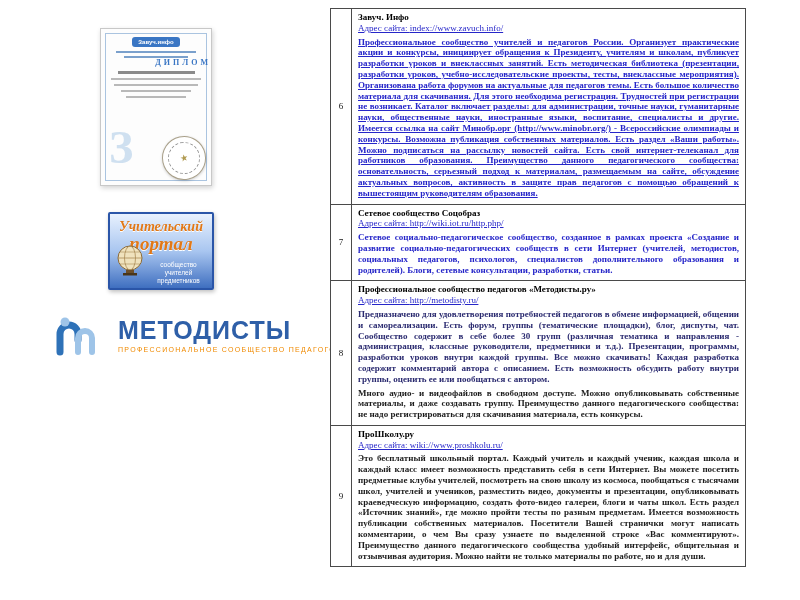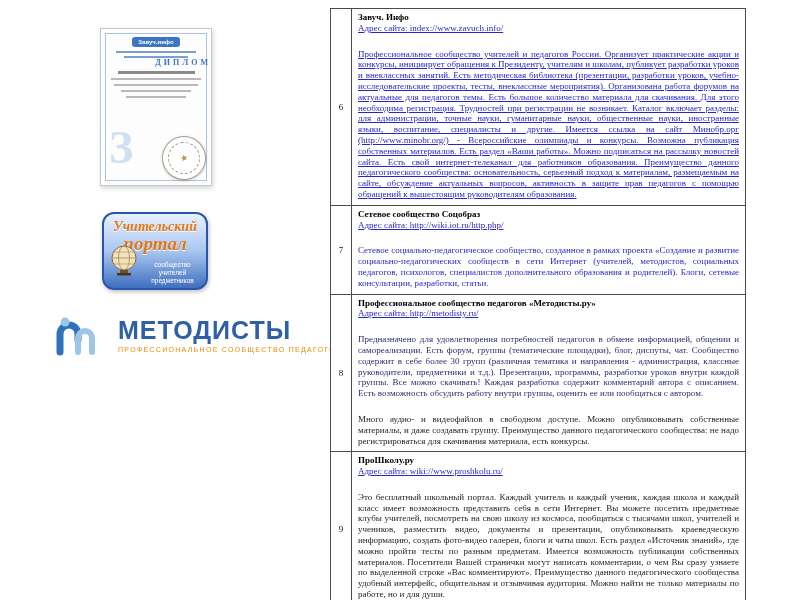--- a/index.html
+++ b/index.html
@@ -25,22 +25,22 @@
   .cert-z { position:absolute; left:8px; bottom:14px; font-size:46px; font-weight:bold;
             color:#cfe0f0; line-height:1; }
   .cert-seal { position:absolute; right:5px; bottom:5px; width:44px; height:44px;
                border-radius:50%; background:#fff; border:1px solid #a9a08a;
                transform:rotate(-12deg); box-shadow:0 1px 3px rgba(0,0,0,.2); }
   .cert-seal-inner { position:absolute; left:5px; top:5px; right:5px; bottom:5px;
                      border:1px dashed #9a9a9a; border-radius:50%;
                      display:flex; align-items:center; justify-content:center;
                      color:#b09a50; font-size:9px; }
 
-  .uchportal { position:absolute; left:102px; top:212px; width:106px; height:78px;
-               border-radius:12px; border:2px solid #2a55a8; overflow:hidden;
+  .uchportal { position:absolute; left:108px; top:212px; width:106px; height:78px;
+               border-radius:2px; border:2px solid #2a55a8; overflow:hidden;
                background:linear-gradient(180deg,#e8f1fe 0%,#a9c6f0 50%,#3f6fc0 100%);
                box-shadow:1px 2px 4px rgba(0,0,0,.25);
                font-family:"Liberation Serif",serif; }
   .uch-title { text-align:center; margin-top:6px; color:#e07818; font-style:italic;
                font-weight:bold; font-size:14px; line-height:1.0;
                text-shadow:0 1px 0 #fff; }
   .uch-title .l2 { font-size:19px; }
   .uch-globe { position:absolute; left:5px; bottom:10px; }
   .uch-sub { position:absolute; bottom:3px; left:38px; right:3px; color:#ffffff;
              font-family:"Liberation Sans",sans-serif; font-size:6.5px;
@@ -60,21 +60,21 @@
   .info-table { position:absolute; left:330px; top:8px; width:416px;
                 border:1px solid #4a4a4a; background:#fff; }
   .t-row { display:flex; border-bottom:1px solid #4a4a4a; }
   .t-row:last-child { border-bottom:none; }
   .t-num { flex:0 0 21px; border-right:1px solid #4a4a4a; display:flex;
            align-items:center; justify-content:center; font-size:9px; color:#111; }
   .t-cell { flex:1; padding:3px 6px 5px 6px; font-size:9px; line-height:1.2;
             color:#111; }
   .t-title { font-weight:bold; color:#000; }
   .t-addr { color:#2626c9; text-decoration:underline; cursor:pointer; }
-  .t-para { margin-top:15px; text-align:justify; }
+  .t-para { margin-top:3px; text-align:justify;font-weight:bold; }
   .desc-linkstyle { color:#2626c9; text-decoration:underline; cursor:pointer; }
   .desc-blue { color:#2626c9; }
   .desc-navy { color:#2b2b70; }
   .desc-dark { color:#1d1d1d; }
 </style>
 </head>
 <body>
 
 <div class="slide">
 

